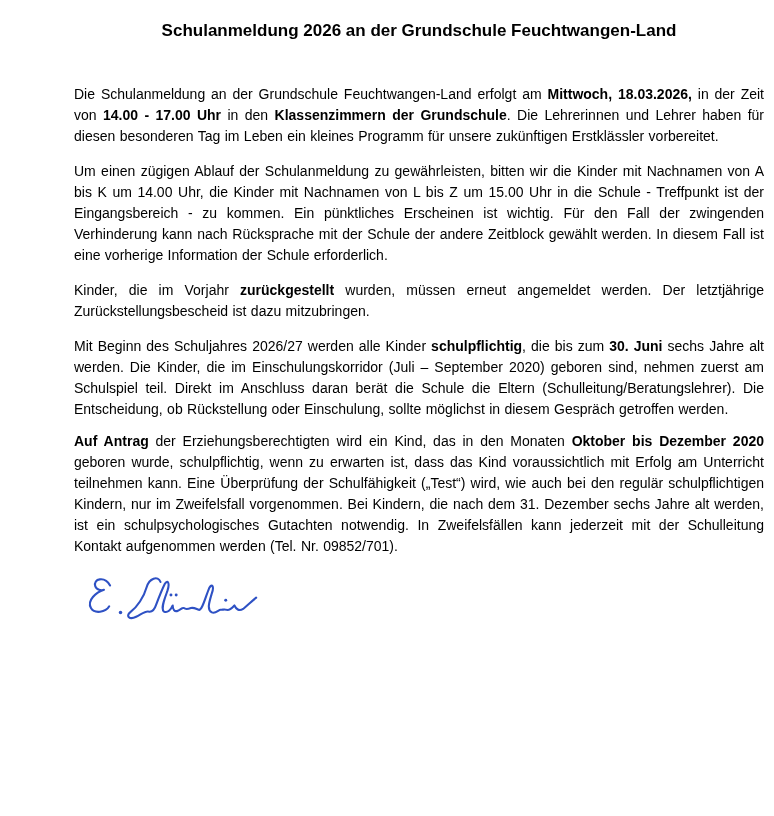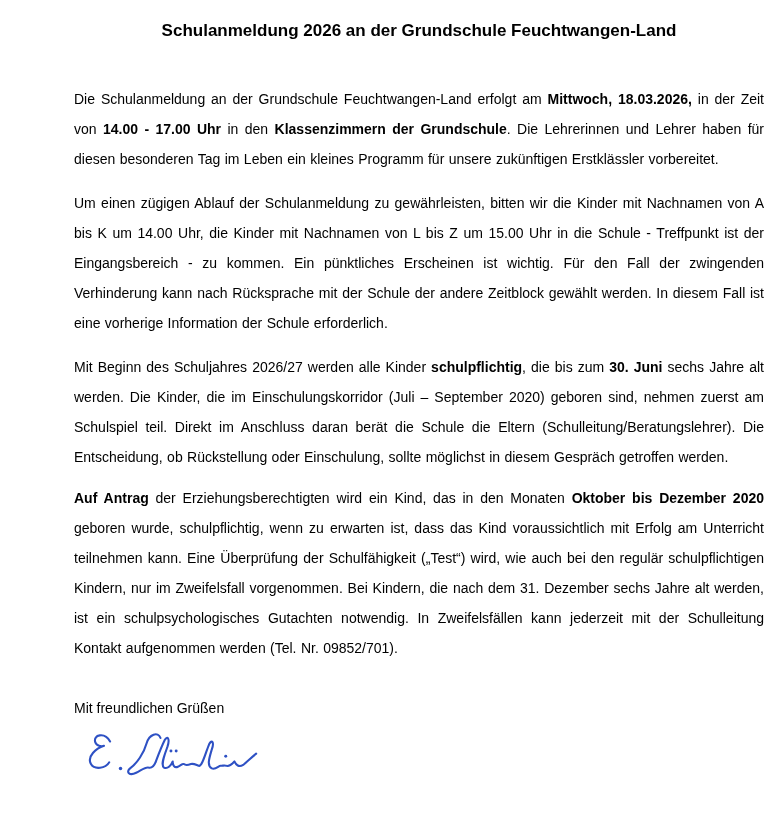--- a/index.html
+++ b/index.html
@@ -21,21 +21,21 @@
     line-height: 20px;
     font-weight: bold;
     text-align: center;
   }
   .content {
     padding: 43px 42px 0 42px;
   }
   p.para {
     margin: 0 0 14px 0;
     font-size: 14px;
-    line-height: 30px;
+    line-height: 21px;
     text-align: justify;
     word-spacing: 0.5px;
   }
   p.para.no-gap { margin-bottom: 11px; }
   p.para b { font-weight: bold; }
   .closing {
     margin: 35px 0 0 0;
     font-size: 14px;
     line-height: 21px;
     text-align: left;
@@ -52,25 +52,25 @@
 
 <div class="page">
 
   <h1 class="doc-title">Schulanmeldung 2026 an der Grundschule Feuchtwangen-Land</h1>
 
   <div class="content">
 
     <div id="paragraphs">
         <p class="para"><span>Die Schulanmeldung an der Grundschule Feuchtwangen-Land erfolgt am </span><b>Mittwoch, 18.03.2026,</b><span> in der Zeit von </span><b>14.00 - 17.00 Uhr</b><span> in den </span><b>Klassenzimmern der Grundschule</b><span>. Die Lehrerinnen und Lehrer haben für diesen besonderen Tag im Leben ein kleines Programm für unsere zukünftigen Erstklässler vorbereitet.</span></p>
         <p class="para"><span>Um einen zügigen Ablauf der Schulanmeldung zu gewährleisten, bitten wir die Kinder mit Nachnamen von A bis K um 14.00 Uhr, die Kinder mit Nachnamen von L bis Z um 15.00 Uhr in die Schule - Treffpunkt ist der Eingangsbereich - zu kommen. Ein pünktliches Erscheinen ist wichtig. Für den Fall der zwingenden Verhinderung kann nach Rücksprache mit der Schule der andere Zeitblock gewählt werden. In diesem Fall ist eine vorherige Information der Schule erforderlich.</span></p>
+        <p class="para"><span>Kinder, die im Vorjahr </span><b>zurückgestellt</b><span> wurden, müssen erneut angemeldet werden. Der letztjährige Zurückstellungsbescheid ist dazu mitzubringen.</span></p>
         <p class="para no-gap"><span>Mit Beginn des Schuljahres 2026/27 werden alle Kinder </span><b>schulpflichtig</b><span>, die bis zum </span><b>30. Juni</b><span> sechs Jahre alt werden. Die Kinder, die im Einschulungskorridor (Juli – September 2020) geboren sind, nehmen zuerst am Schulspiel teil. Direkt im Anschluss daran berät die Schule die Eltern (Schulleitung/Beratungslehrer). Die Entscheidung, ob Rückstellung oder Einschulung, sollte möglichst in diesem Gespräch getroffen werden.</span></p>
         <p class="para"><b>Auf Antrag</b><span> der Erziehungsberechtigten wird ein Kind, das in den Monaten </span><b>Oktober bis Dezember 2020</b><span> geboren wurde, schulpflichtig, wenn zu erwarten ist, dass das Kind voraussichtlich mit Erfolg am Unterricht teilnehmen kann. Eine Überprüfung der Schulfähigkeit („Test“) wird, wie auch bei den regulär schulpflichtigen Kindern, nur im Zweifelsfall vorgenommen. Bei Kindern, die nach dem 31. Dezember sechs Jahre alt werden, ist ein schulpsychologisches Gutachten notwendig. In Zweifelsfällen kann jederzeit mit der Schulleitung Kontakt aufgenommen werden (Tel. Nr. 09852/701).</span></p>
       </div>
 
-    <p class="closing">Mit freundlichen Grüßen</p>
 
     <div class="signature" aria-label="E. Schürnlein">
       <svg width="200" height="62" viewBox="0 0 230 70" fill="none" xmlns="http://www.w3.org/2000/svg">
 
         <path stroke-width="2.4" stroke-linecap="round" stroke-linejoin="round" d="M 30 16 C 24 5 10 8 13 17 C 14 21 20 22 23 21 C 14 24 3 33 8 42 C 12 49 25 47 29 40" stroke="#2e51c4"></path>
 
         <circle cx="42" cy="47" r="2" fill="#2e51c4"></circle>
 
         <path stroke-width="2.4" stroke-linecap="round" stroke-linejoin="round" d="M 88 12
                  C 85 4 75 8 72 18

